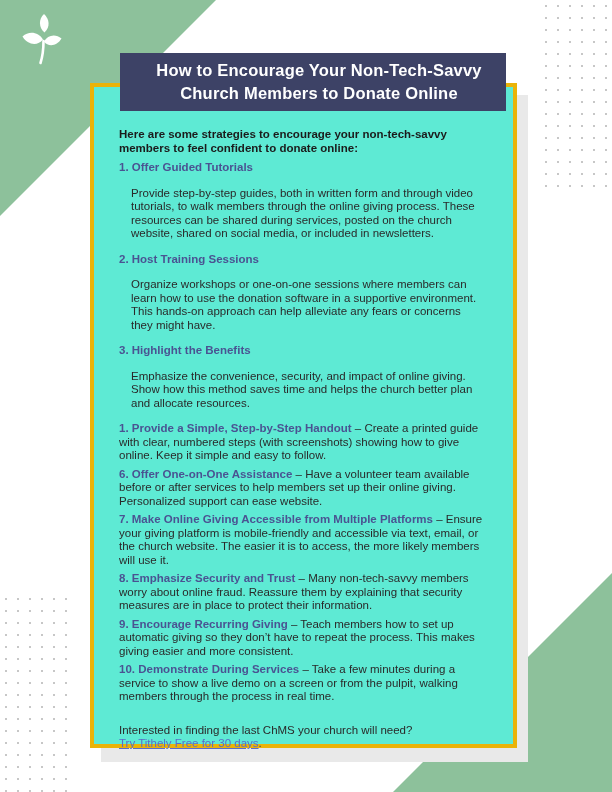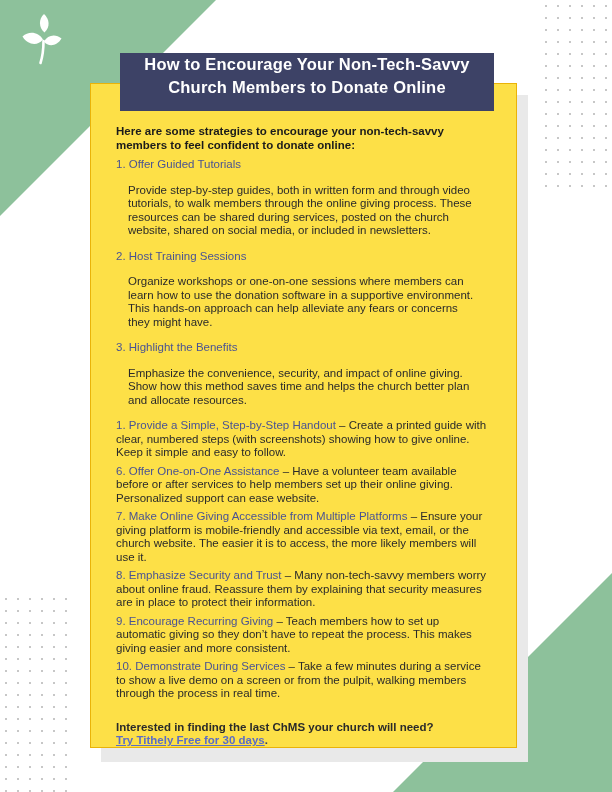--- a/index.html
+++ b/index.html
@@ -28,47 +28,47 @@
   }
   .dots-tr{left:540px;top:0;width:70px;height:192px;}
   .dots-bl{left:0;top:593px;width:72px;height:199px;}
   
   .page-shadow{
     position:absolute;left:101px;top:95px;width:427px;height:667px;
     background:#E9E9E9;z-index:1;
   }
   .doc-page{
     position:absolute;left:90px;top:83px;width:427px;height:665px;
-    background:#fde047;border:1px solid #eab308;box-sizing:border-box;
+    background:#5eead4;border:4px solid #eab308;box-sizing:border-box;
     z-index:2;
   }
   
   .banner{
     position:absolute;left:120px;top:53px;width:374px;height:58px;
     background:#3D4266;z-index:3;
-    display:flex;align-items:flex-start;justify-content:center;
+    display:flex;align-items:center;justify-content:center;padding-left:12px;
   }
   .banner h1{
     margin:0;padding:0 14px;max-width:352px;
     color:#ffffff;font-size:16.5px;line-height:1.4;font-weight:700;
     text-align:center;letter-spacing:.2px;
   }
   
   .logo{position:absolute;left:20px;top:13px;z-index:3;}
   
   .content{
     position:absolute;left:25px;top:41px;width:374px;
     font-size:11.5px;line-height:13.5px;color:#2a2a2a;
   }
   .intro{font-weight:700;color:#1b1b1b;margin:0 0 6px 0;}
   .section{margin:0 0 5px 0;}
-  .sec-h{color:#4A5392;font-weight:400;}
+  .sec-h{color:#4A5392;font-weight:700;}
   .sec-p{margin:0;}
   .sec-b{margin:12px;}
-  .footer-block{margin-top:20px;font-weight:bold;}
+  .footer-block{margin-top:20px;}
   .footer-q{margin:0;}
   .link{color:#5A6CC8;text-decoration:underline;cursor:pointer;text-align:right;}
   .link-suffix{color:#3a3f63;}
 </style>
 </head>
 <body>
 
 <div class="tri-tl"></div>
 <div class="tri-br"></div>
 <div class="dots dots-tr"></div>

